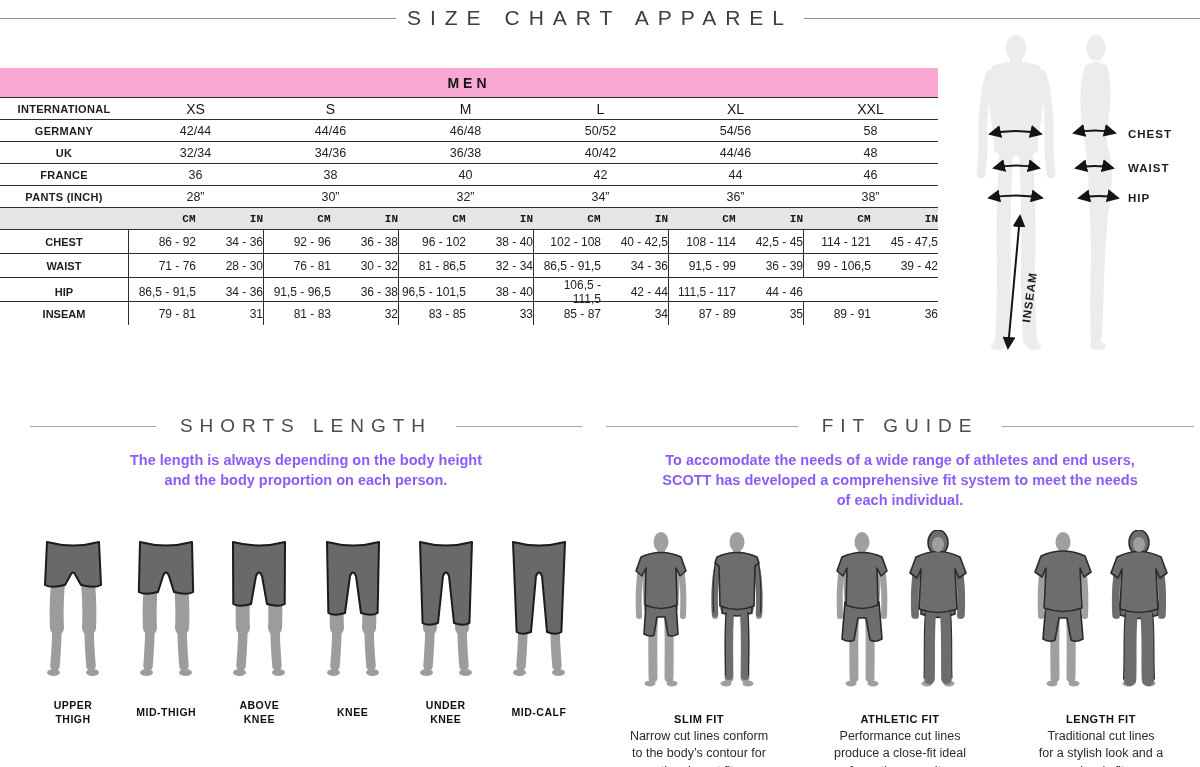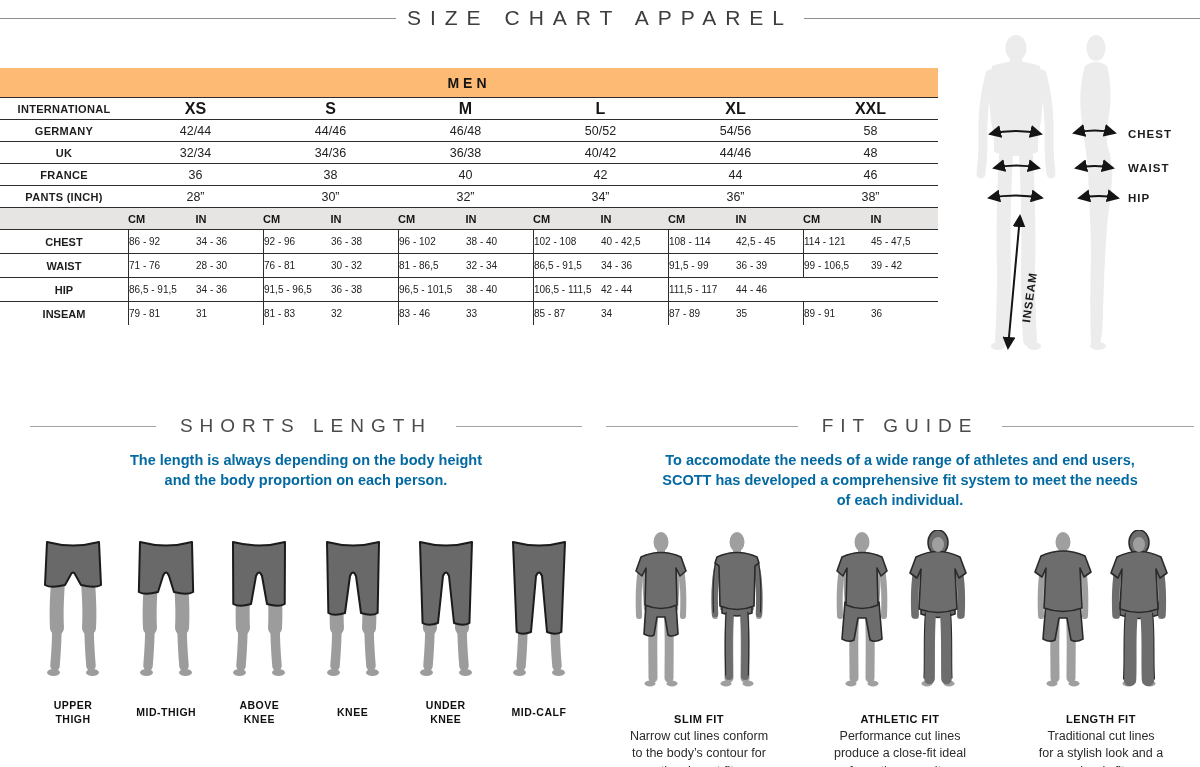--- a/index.html
+++ b/index.html
@@ -7,49 +7,49 @@
   body { font-family:"Liberation Sans", sans-serif; color:#1d1d1d; }
   .canvas { position:relative; width:1200px; height:767px; background:#fff; overflow:hidden; }
 
   
   .page-title-row { position:absolute; left:0; top:6px; width:100%; display:flex; align-items:center; gap:11px; }
   .rule  { flex:1; height:1px; background:#8f8f8f; }
   .page-title { font-size:21px; font-weight:400; letter-spacing:9px; color:#3d3d3d; white-space:nowrap; }
 
   
   .size-table { position:absolute; left:0; top:68px; width:938px; }
-  .men-bar { height:29px; background:#fdba74; display:flex; align-items:center; justify-content:center;
+  .men-bar { height:29px; background:#f9a8d4; display:flex; align-items:center; justify-content:center;
              font-weight:bold; font-size:14px; letter-spacing:4px; color:#151515; }
   .t-row   { display:grid; grid-template-columns:128px repeat(6,1fr); height:22px;
              border-top:1.5px solid #2d2d2d; align-items:center; }
   .t-label { font-weight:bold; font-size:11px; text-align:center; letter-spacing:.3px; }
   .t-val   { text-align:center; font-size:12.5px; color:#222; }
-  .t-val.b { font-weight:bold; font-size:16px; color:#151515; }
+  .t-val.b { font-weight:normal; font-size:14px; color:#151515; }
   .unit-bar{ display:grid; grid-template-columns:128px repeat(6,1fr); height:22px; background:#e6e5e3;
              border-top:1.5px solid #2d2d2d; align-items:center; }
   .unit-cell { display:grid; grid-template-columns:1fr 1fr; }
-  .unit-cell span { text-align:left; font-weight:bold; font-size:11px; color:#151515; }
+  .unit-cell span { text-align:right; font-weight:bold; font-size:11px; color:#151515;font-family:Liberation Mono, monospace; }
   .m-row   { display:grid; grid-template-columns:128px repeat(6,1fr); height:24px;
              border-top:1.5px solid #2d2d2d; }
   .m-label { font-weight:bold; font-size:11px; display:flex; align-items:center; justify-content:center; }
   .m-cell  { display:grid; grid-template-columns:1fr 1fr; border-left:1.5px solid #2d2d2d; align-items:center; }
-  .m-cell span { text-align:left; font-size:10px; color:#222; }
+  .m-cell span { text-align:right; font-size:12px; color:#222; }
 
   
   .measure-diagram { position:absolute; left:948px; top:26px; }
 
   
   .section { position:absolute; top:415px; }
   .shorts-section { left:30px;  width:552px; }
   .fit-section    { left:606px; width:588px; }
   .section-title-row { display:flex; align-items:center; gap:24px; }
   .rule2 { flex:1; height:1px; background:#a3a3a3; }
   .section-title { font-size:19px; letter-spacing:7px; color:#4a4a4a; white-space:nowrap; }
   .section-sub { margin-top:13px; text-align:center; font-weight:bold; font-size:14.5px;
-                 line-height:1.38; color:#0369a1; white-space:pre-line; }
+                 line-height:1.38; color:#8b5cf6; white-space:pre-line; }
 
   .shorts-figs { margin-top:42px; display:flex; justify-content:space-between; }
   .fig-col { width:86px; display:flex; flex-direction:column; align-items:center; }
   .fig-label { margin-top:14px; height:30px; display:flex; align-items:center; justify-content:center;
                text-align:center; font-weight:bold; font-size:10.5px; letter-spacing:.5px;
                white-space:pre-line; line-height:1.3; color:#101010; }
 
   .fit-cols { margin-top:20px; display:flex; justify-content:space-between; }
   .fit-col  { width:186px; display:flex; flex-direction:column; align-items:center; }
   .fit-figs { display:flex; gap:4px; }
@@ -228,21 +228,21 @@
           <div class="m-label">INSEAM</div>
           <div class="m-cell">
             <span>79 - 81</span>
             <span>31</span>
           </div>
           <div class="m-cell">
             <span>81 - 83</span>
             <span>32</span>
           </div>
           <div class="m-cell">
-            <span>83 - 46</span>
+            <span>83 - 85</span>
             <span>33</span>
           </div>
           <div class="m-cell">
             <span>85 - 87</span>
             <span>34</span>
           </div>
           <div class="m-cell">
             <span>87 - 89</span>
             <span>35</span>
           </div>

